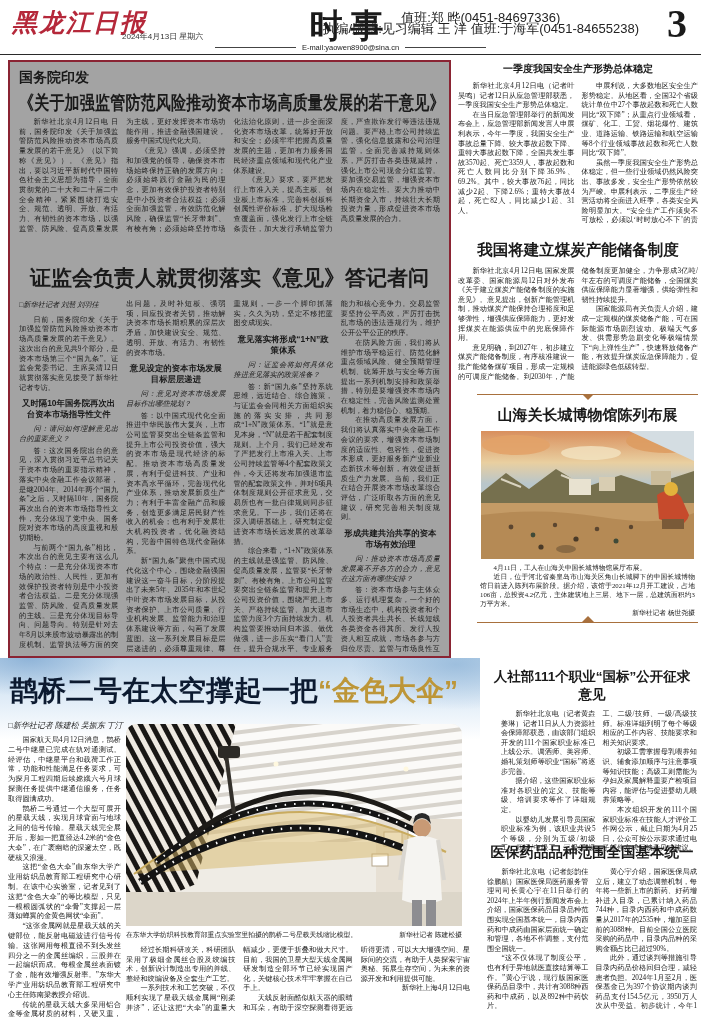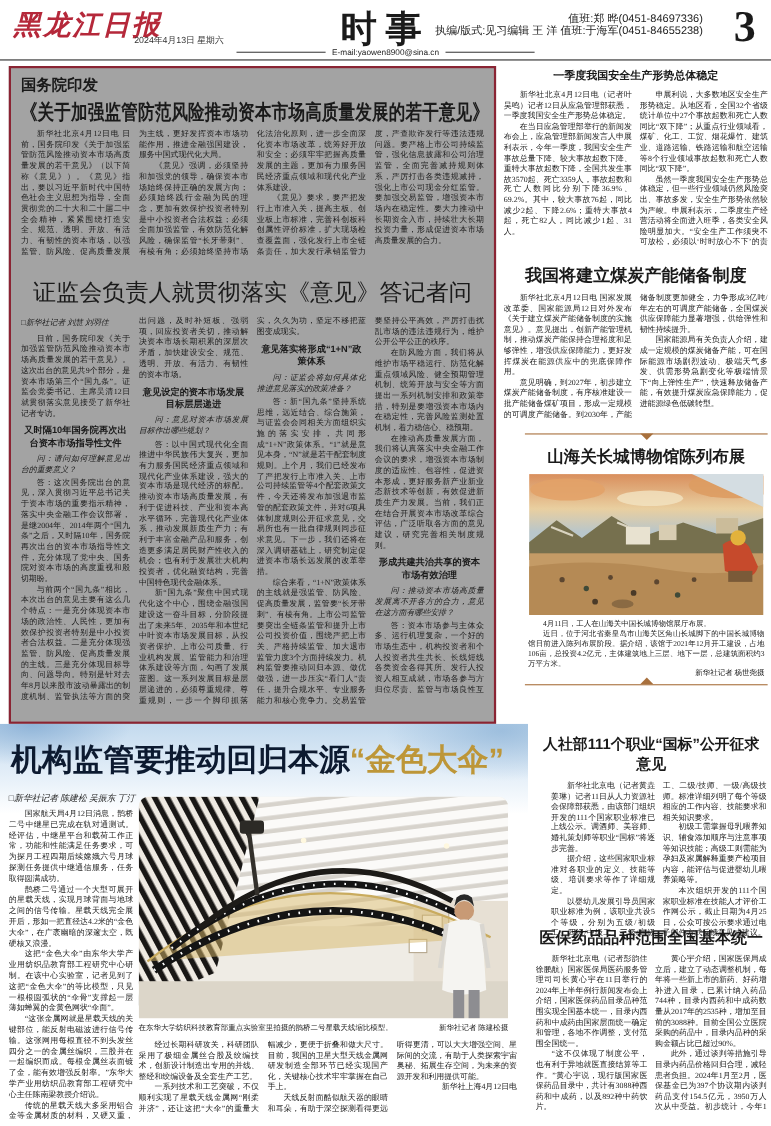--- a/index.html
+++ b/index.html
@@ -8,34 +8,34 @@
   
   .masthead{position:absolute;left:0;top:0;width:701px;height:54px;border-bottom:1.5px solid #2a2a2a;}
   .paper-logo{position:absolute;left:12px;top:6px;font-family:"Liberation Serif",serif;
               font-weight:bold;font-style:italic;font-size:25px;color:#b5283a;letter-spacing:2px;}
   .date-line{position:absolute;left:122px;top:31px;font-size:8px;color:#333;font-family:"Liberation Sans",sans-serif;}
   .section-title{position:absolute;left:0;right:0;top:4px;text-align:center;
                  font-family:"Liberation Sans",sans-serif;font-weight:bold;font-size:33px;letter-spacing:8px;}
   .email-row{position:absolute;left:215px;top:43px;width:271px;display:flex;align-items:center;gap:6px;
              font-size:7.5px;color:#222;font-family:"Liberation Sans",sans-serif;}
   .email-row .rule{flex:1;border-top:1px solid #444;height:0;}
-  .duty-block{position:absolute;right:62px;top:12px;text-align:right;font-size:10px;line-height:11px;
+  .duty-block{position:absolute;right:62px;top:12px;text-align:center;font-size:13px;line-height:11px;
               color:#222;font-family:"Liberation Sans",sans-serif;}
   .page-number{position:absolute;right:14px;top:0px;font-family:"Liberation Serif",serif;
                font-weight:bold;font-size:40px;}
   
   .lead-box{position:absolute;left:8px;top:60px;width:443px;height:598px;border:2px solid #8a2433;
             box-sizing:border-box;padding:7px 9px;overflow:hidden;background:#a3a3a3;}
   .kicker{font-family:"Liberation Sans",sans-serif;font-weight:bold;font-size:14px;margin:0 0 4px 0;}
   .lead-headline{font-family:"Liberation Sans",sans-serif;font-weight:bold;font-size:15px;
                  letter-spacing:.2px;margin:0 0 7px 0;transform:scaleY(1.25);transform-origin:left top;white-space:nowrap;}
   .cols4{column-count:4;column-gap:8px;text-align:justify;font-size:7.2px;line-height:9.7px;overflow:hidden;}
   .lead-cols{height:128px;margin-top:8px;}
-  .qa-headline{font-family:"Liberation Sans",sans-serif;font-weight:normal;font-size:21px;
-               text-align:center;margin:6px 0 8px 0;}
+  .qa-headline{font-family:"Liberation Sans",sans-serif;font-weight:bold;font-size:21px;
+               text-align:center;margin:18px 0 8px 0;}
   .qa-cols{height:360px;}
   
   p{margin:0;}
   .t-p{text-indent:2em;}
   .t-q{font-style:italic;text-indent:2em;margin:2px 0;}
   .t-sub{font-family:"Liberation Sans",sans-serif;font-weight:bold;font-size:8.4px;
          text-align:center;text-indent:0;margin:5px 2px;line-height:11px;}
   .t-byline{font-style:italic;text-indent:0;margin:1px 0 5px 0;}
   .t-dateline{text-align:right;text-indent:0;}
   .t-credit{text-align:right;text-indent:0;}
@@ -106,21 +106,21 @@
     <h2 class="qa-headline">证监会负责人就贯彻落实《意见》答记者问</h2>
     <div class="cols4 qa-cols">
         <p class="t-byline">□新华社记者 刘慧 刘羽佳</p>
         <p class="t-p">日前，国务院印发《关于加强监管防范风险推动资本市场高质量发展的若干意见》。这次出台的意见共9个部分，是资本市场第三个“国九条”。证监会党委书记、主席吴清12日就贯彻落实意见接受了新华社记者专访。</p>
         <p class="t-sub">又时隔10年国务院再次出台资本市场指导性文件</p>
         <p class="t-q">问：请问如何理解意见出台的重要意义？</p>
         <p class="t-p">答：这次国务院出台的意见，深入贯彻习近平总书记关于资本市场的重要指示精神，落实中央金融工作会议部署，是继2004年、2014年两个“国九条”之后，又时隔10年，国务院再次出台的资本市场指导性文件，充分体现了党中央、国务院对资本市场的高度重视和殷切期盼。</p>
         <p class="t-p">与前两个“国九条”相比，本次出台的意见主要有这么几个特点：一是充分体现资本市场的政治性、人民性，更加有效保护投资者特别是中小投资者合法权益。二是充分体现强监管、防风险、促高质量发展的主线。三是充分体现目标导向、问题导向。特别是针对去年8月以来股市波动暴露出的制度机制、监管执法等方面的突出问题，及时补短板、强弱项，回应投资者关切，推动解决资本市场长期积累的深层次矛盾，加快建设安全、规范、透明、开放、有活力、有韧性的资本市场。</p>
         <p class="t-sub">意见设定的资本市场发展目标层层递进</p>
         <p class="t-q">问：意见对资本市场发展目标作出哪些规划？</p>
-        <p class="t-p">答：以中国式现代化全面推进中华民族伟大复兴，更加有力服务国民经济重点领域和现代化产业体系建设，强大的资本市场是现代经济的标配。推动资本市场高质量发展，有利于促进科技、产业和资本高水平循环，完善现代化产业体系，推动发展新质生产力；有利于丰富金融产品和服务，创造更多满足居民财产性收入的机会；也有利于发展壮大机构投资者，优化融资结构，完善中国特色现代金融体系。</p>
+        <p class="t-p">答：以中国式现代化全面推进中华民族伟大复兴，上市公司监管要突出全链条监管和提升上市公司投资价值，强大的资本市场是现代经济的标配。推动资本市场高质量发展，有利于促进科技、产业和资本高水平循环，完善现代化产业体系，推动发展新质生产力；有利于丰富金融产品和服务，创造更多满足居民财产性收入的机会；也有利于发展壮大机构投资者，优化融资结构，完善中国特色现代金融体系。</p>
         <p class="t-p">新“国九条”聚焦中国式现代化这个中心，围绕金融强国建设这一奋斗目标，分阶段提出了未来5年、2035年和本世纪中叶资本市场发展目标，从投资者保护、上市公司质量、行业机构发展、监管能力和治理体系建设等方面，勾画了发展蓝图。这一系列发展目标是层层递进的，必须尊重规律、尊重规则，一步一个脚印抓落实，久久为功，坚定不移把蓝图变成现实。</p>
         <p class="t-sub">意见落实将形成“1+N”政策体系</p>
         <p class="t-q">问：证监会将如何具体化推进意见落实的政策准备？</p>
         <p class="t-p">答：新“国九条”坚持系统思维，远近结合、综合施策，与证监会会同相关方面组织实施的落实安排，共同形成“1+N”政策体系。“1”就是意见本身，“N”就是若干配套制度规则。上个月，我们已经发布了严把发行上市准入关、上市公司持续监管等4个配套政策文件，今天还将发布加强退市监管的配套政策文件，并对6项具体制度规则公开征求意见，交易所也有一批自律规则同步征求意见。下一步，我们还将在深入调研基础上，研究制定促进资本市场长远发展的改革举措。</p>
         <p class="t-p">综合来看，“1+N”政策体系的主线就是强监管、防风险、促高质量发展，监管要“长牙带刺”、有棱有角。上市公司监管要突出全链条监管和提升上市公司投资价值，围绕严把上市关、严格持续监管、加大退市监管力度3个方面持续发力。机构监管要推动回归本源、做优做强，进一步压实“看门人”责任，提升合规水平、专业服务能力和核心竞争力。交易监管要坚持公平高效，严厉打击扰乱市场的违法违规行为，维护公开公平公正的秩序。</p>
         <p class="t-p">在防风险方面，我们将从维护市场平稳运行、防范化解重点领域风险、健全预期管理机制、统筹开放与安全等方面提出一系列机制安排和政策举措，特别是要增强资本市场内在稳定性，完善风险监测处置机制，着力稳信心、稳预期。</p>
         <p class="t-p">在推动高质量发展方面，我们将认真落实中央金融工作会议的要求，增强资本市场制度的适应性、包容性，促进资本形成，更好服务新产业新业态新技术等创新，有效促进新质生产力发展。当前，我们正在结合开展资本市场改革综合评估，广泛听取各方面的意见建议，研究完善相关制度规则。</p>
         <p class="t-sub">形成共建共治共享的资本市场有效治理</p>
         <p class="t-q">问：推动资本市场高质量发展离不开各方的合力，意见在这方面有哪些安排？</p>
         <p class="t-p">答：资本市场参与主体众多、运行机理复杂，一个好的市场生态中，机构投资者和个人投资者共生共长、长线短线各类资金各得其所、发行人投资人相互成就，市场各参与方归位尽责、监管与市场良性互动，共建风险共担的资本市场有效治理。</p>
@@ -212,21 +212,21 @@
     <div class="cols2" style="height:152px;">
         <p class="t-p">新华社北京电（记者彭韵佳 徐鹏航）国家医保局医药服务管理司司长黄心宇在11日举行的2024年上半年例行新闻发布会上介绍，国家医保药品目录品种范围实现全国基本统一，目录内西药和中成药由国家层面统一确定和管理，各地不作调整，支付范围全国统一。</p>
         <p class="t-p">“这不仅体现了制度公平，也有利于异地就医直接结算等工作。”黄心宇说，现行版国家医保药品目录中，共计有3088种西药和中成药，以及892种中药饮片。</p>
         <p class="t-p">黄心宇介绍，国家医保局成立后，建立了动态调整机制，每年将一些新上市的新药、好药增补进入目录，已累计纳入药品744种，目录内西药和中成药数量从2017年的2535种，增加至目前的3088种。目前全国公立医院采购的药品中，目录内品种的采购金额占比已超过90%。</p>
         <p class="t-p">此外，通过谈判等措施引导目录内药品价格回归合理，减轻患者负担。2024年1月至2月，医保基金已为397个协议期内谈判药品支付154.5亿元，3950万人次从中受益。初步统计，今年1月至2月已有超过500万人次获益。</p>
       </div>
   </div>
 
   <div class="queqiao">
     <div class="banner"></div>
-    <div class="qq-title"><span>机构监管要推动回归本源</span><span class="gold">“金色大伞”</span></div>
+    <div class="qq-title"><span>鹊桥二号在太空撑起一把</span><span class="gold">“金色大伞”</span></div>
     <div class="qq-byline">□新华社记者 陈建松 吴振东 丁汀</div>
     <div class="qq-col1">
         <p class="t-p">国家航天局4月12日消息，鹊桥二号中继星已完成在轨对通测试。经评估，中继星平台和载荷工作正常，功能和性能满足任务要求，可为探月工程四期后续嫦娥六号月球探测任务提供中继通信服务，任务取得圆满成功。</p>
         <p class="t-p">鹊桥二号通过一个大型可展开的星载天线，实现月球背面与地球之间的信号传输。星载天线完全展开后，形如一把直径达4.2米的“金色大伞”，在广袤幽暗的深邃太空，既硬核又浪漫。</p>
         <p class="t-p">这把“金色大伞”由东华大学产业用纺织品教育部工程研究中心研制。在该中心实验室，记者见到了这把“金色大伞”的等比模型，只见一根根圆弧状的“伞骨”支撑起一层薄如蝉翼的金黄色网状“伞面”。</p>
         <p class="t-p">“这张金属网就是星载天线的关键部位，能反射电磁波进行信号传输。这张网用每根直径不到头发丝四分之一的金属丝编织，三股并在一起编织而成。每根金属丝表面镀了金，能有效增强反射率。”东华大学产业用纺织品教育部工程研究中心主任陈南梁教授介绍说。</p>
         <p class="t-p">传统的星载天线大多采用铝合金等金属材质的材料，又硬又重，且不利于天线在太空中收放自如。自2008年以来，陈南梁带领团队经过反复试验敲定了“镀金钼丝”，该材料不易断、反射率高，适合制造卫星的可展开网状天线反射体。</p>
       </div>
 
     <div class="qq-photo">

